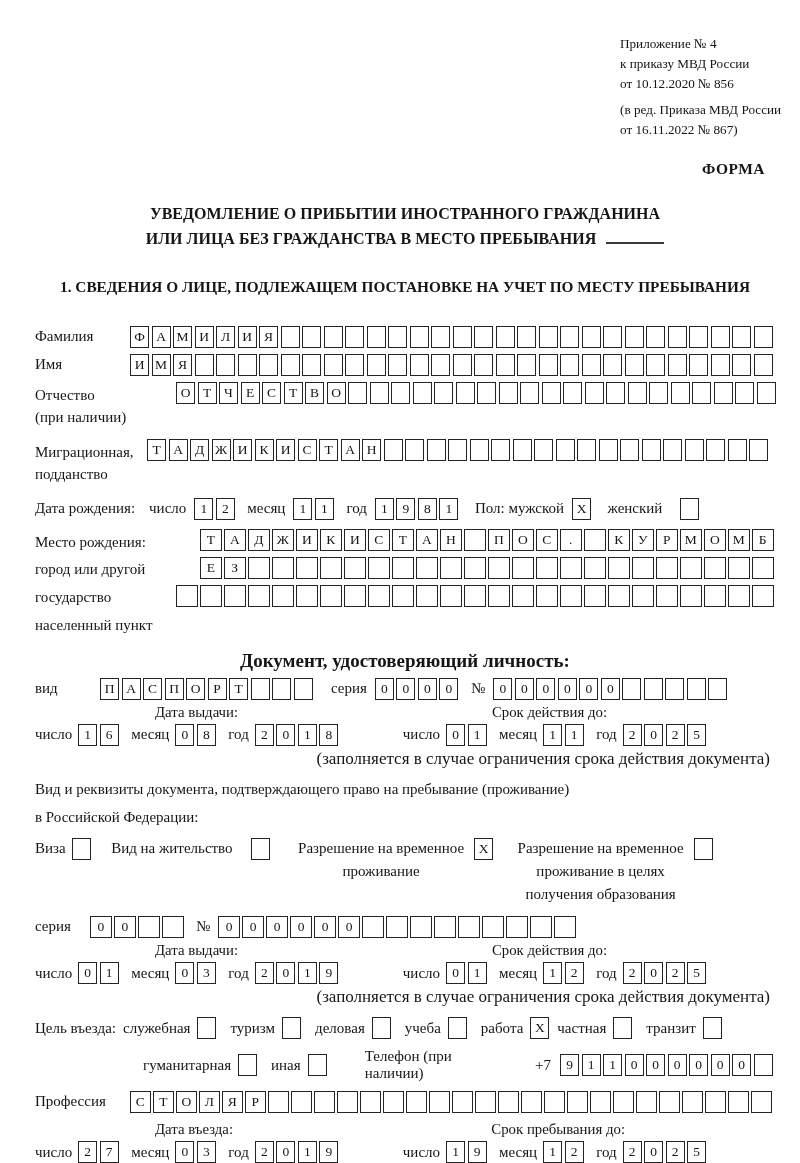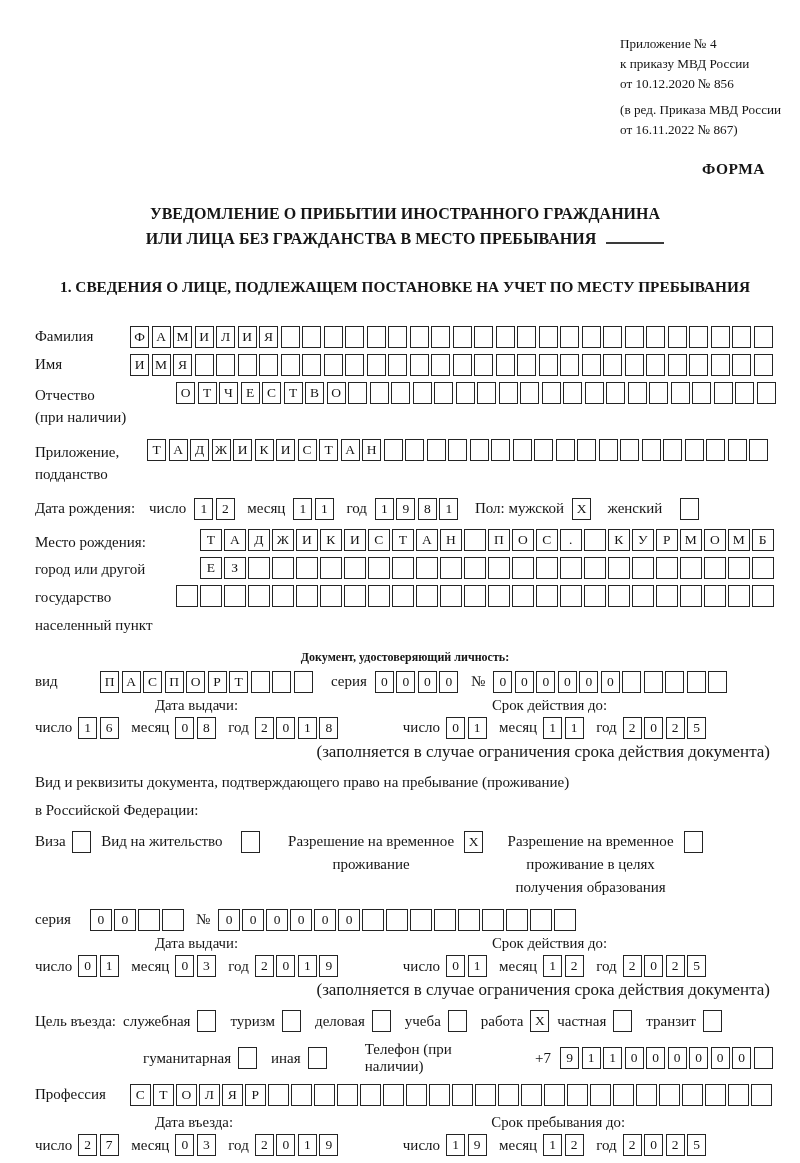--- a/index.html
+++ b/index.html
@@ -33,21 +33,21 @@
 
   .birth-row { display:flex; align-items:center; margin:12px 0 9px 0; }
   .birth-row .t { margin-right:8px; }
   .birth-row .cells { margin-right:10px; }
 
   .pob { margin-bottom:10px; }
   .pob-labels { width:165px; flex:none; line-height:1.85; }
   .pob-cells .cells { display:flex; margin-bottom:6px; }
   .pob-cells .r3 { margin-left:-24px; }
 
-  .doc-heading { text-align:center; font-weight:bold; font-size:12px; margin:2px 0 6px 0; }
+  .doc-heading { text-align:center; font-weight:bold; font-size:19px; margin:2px 0 6px 0; }
 
   .date-labels { display:flex; font-size:14.8px; margin-bottom:3px; }
   .dl1 { margin-left:120px; }
   .dl2 { margin-left:auto; }
   .date-row { display:flex; align-items:center; }
   .date-row .t { margin-right:6px; }
   .date-row .cells { margin-right:10px; }
   .dgap { width:52px; flex:none; }
   .note { text-align:right; font-size:17px; margin:3px 5px 8px 0; }
 
@@ -195,21 +195,21 @@
         <span class="cell"></span>
         <span class="cell"></span>
         <span class="cell"></span>
         <span class="cell"></span>
         <span class="cell"></span>
       </span>
   </div>
 
   <div class="row" style="margin-bottom:2px">
     <span class="lbl two-line" style="width:112px">
-      <span>Приложение,</span><br>
+      <span>Миграционная,</span><br>
       <span>подданство</span>
     </span>
     <span class="cells">
         <span class="cell">Т</span>
         <span class="cell">А</span>
         <span class="cell">Д</span>
         <span class="cell">Ж</span>
         <span class="cell">И</span>
         <span class="cell">К</span>
         <span class="cell">И</span>
@@ -438,21 +438,21 @@
   </div>
 
   <div class="para">Вид и реквизиты документа, подтверждающего право на пребывание (проживание)</div>
   <div class="para" style="margin-top:4px">в Российской Федерации:</div>
 
   <div class="permit-row">
     <span class="item">
       <span class="txt">Виза</span>
       <span class="cell cb" style="margin-left:6px"></span>
     </span>
-    <span class="item" style="margin-left:8px">
+    <span class="item" style="margin-left:18px">
       <span class="txt">Вид на жительство</span>
       <span class="cell cb" style="margin-left:18px"></span>
     </span>
     <span class="item" style="margin-left:26px">
       <span class="txt">
         <span>Разрешение на временное</span><br>
         <span>проживание</span>
       </span>
       <span class="cell cb">X</span>
     </span>

